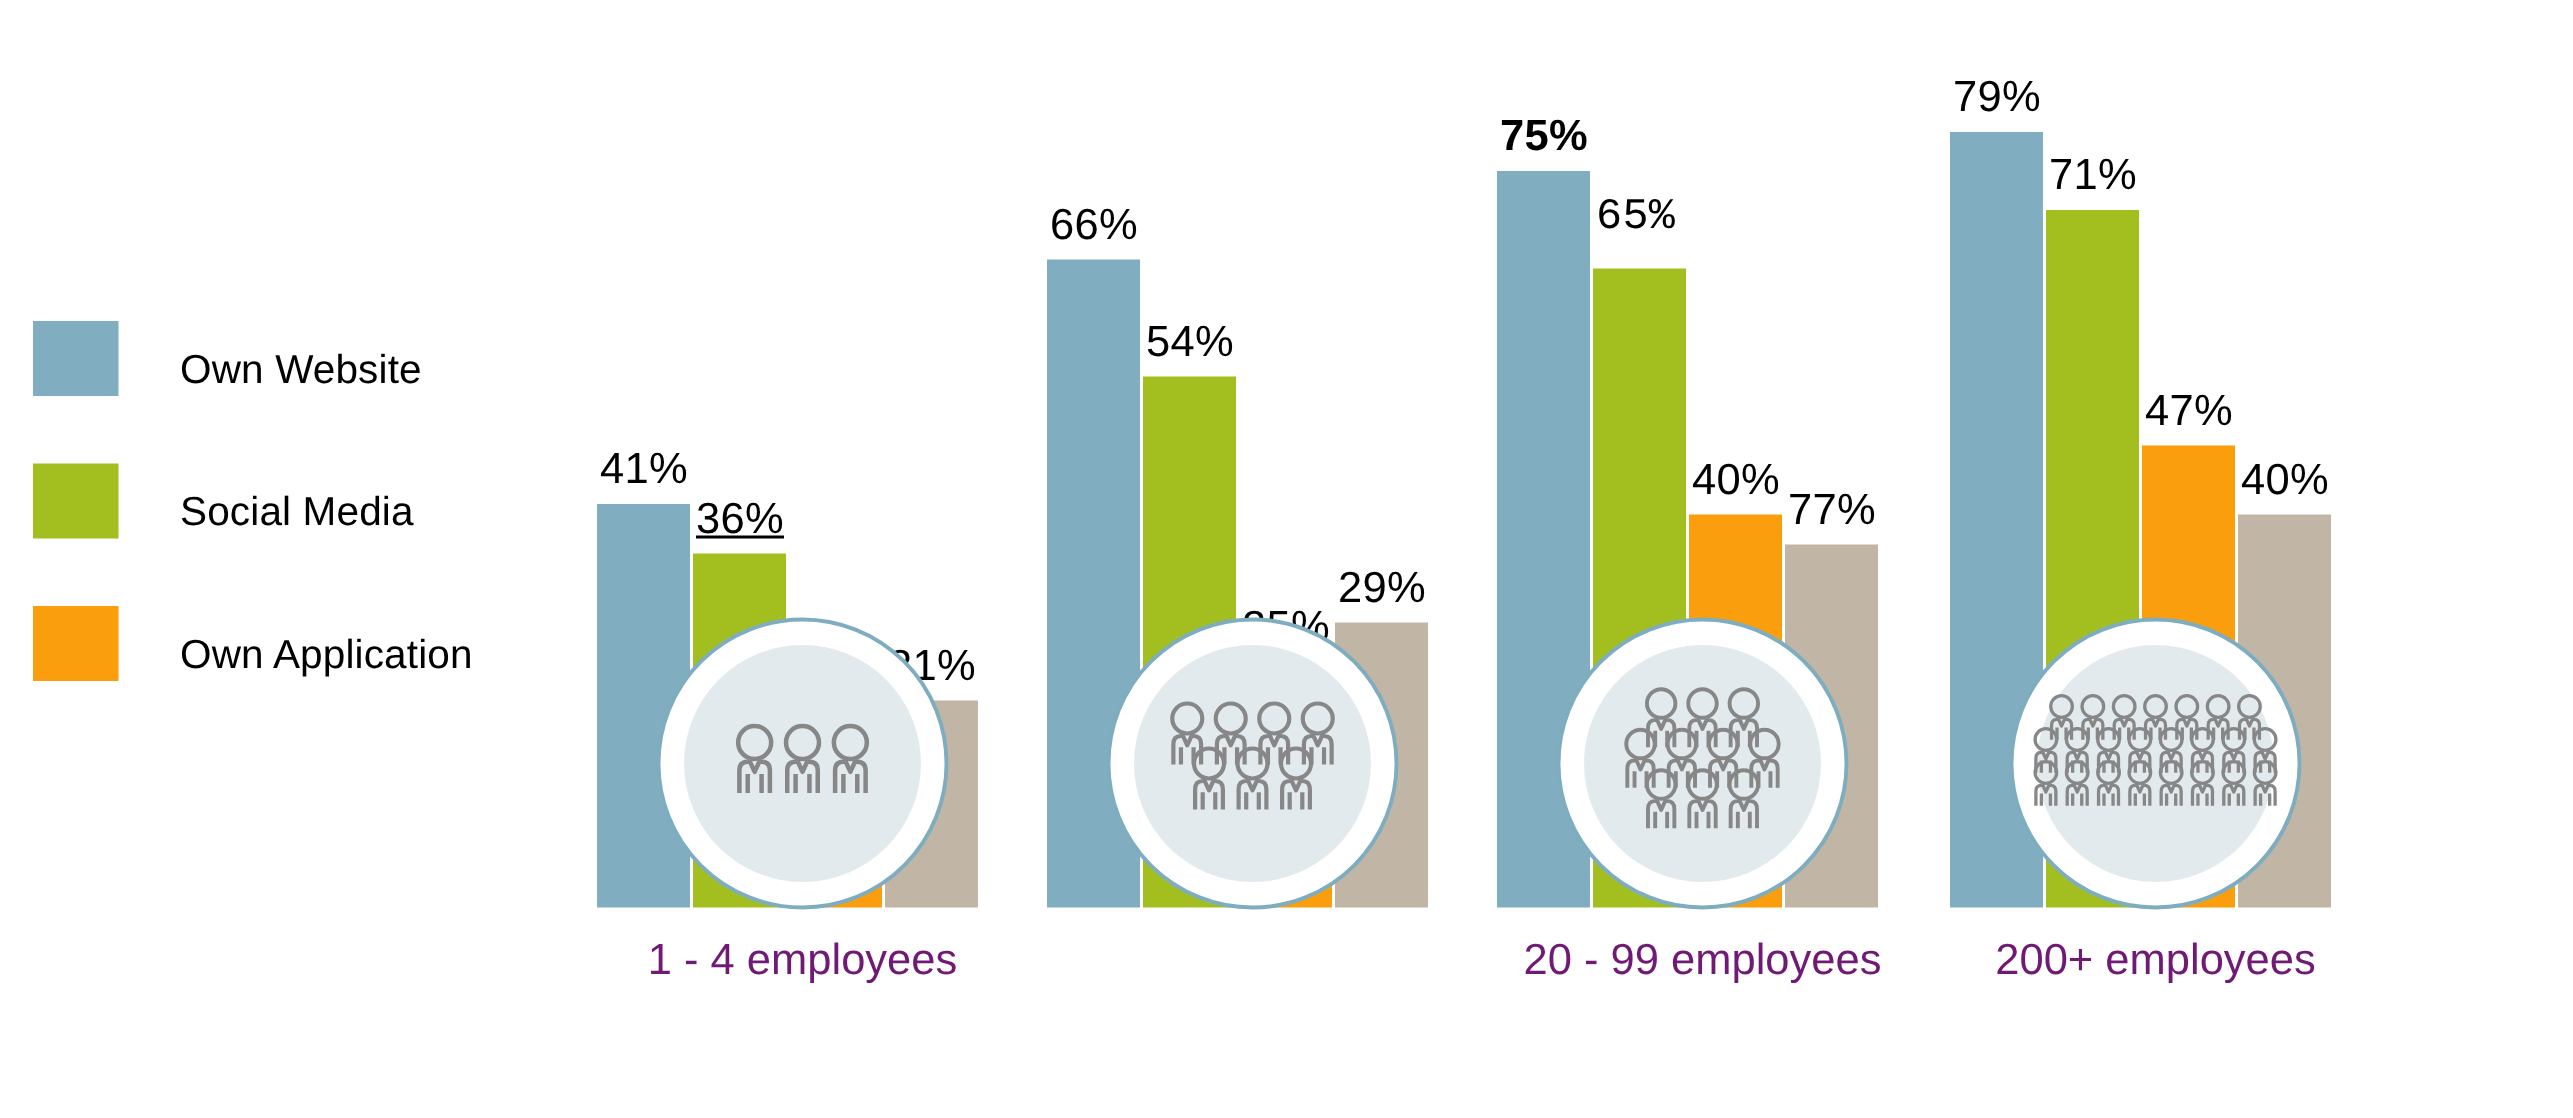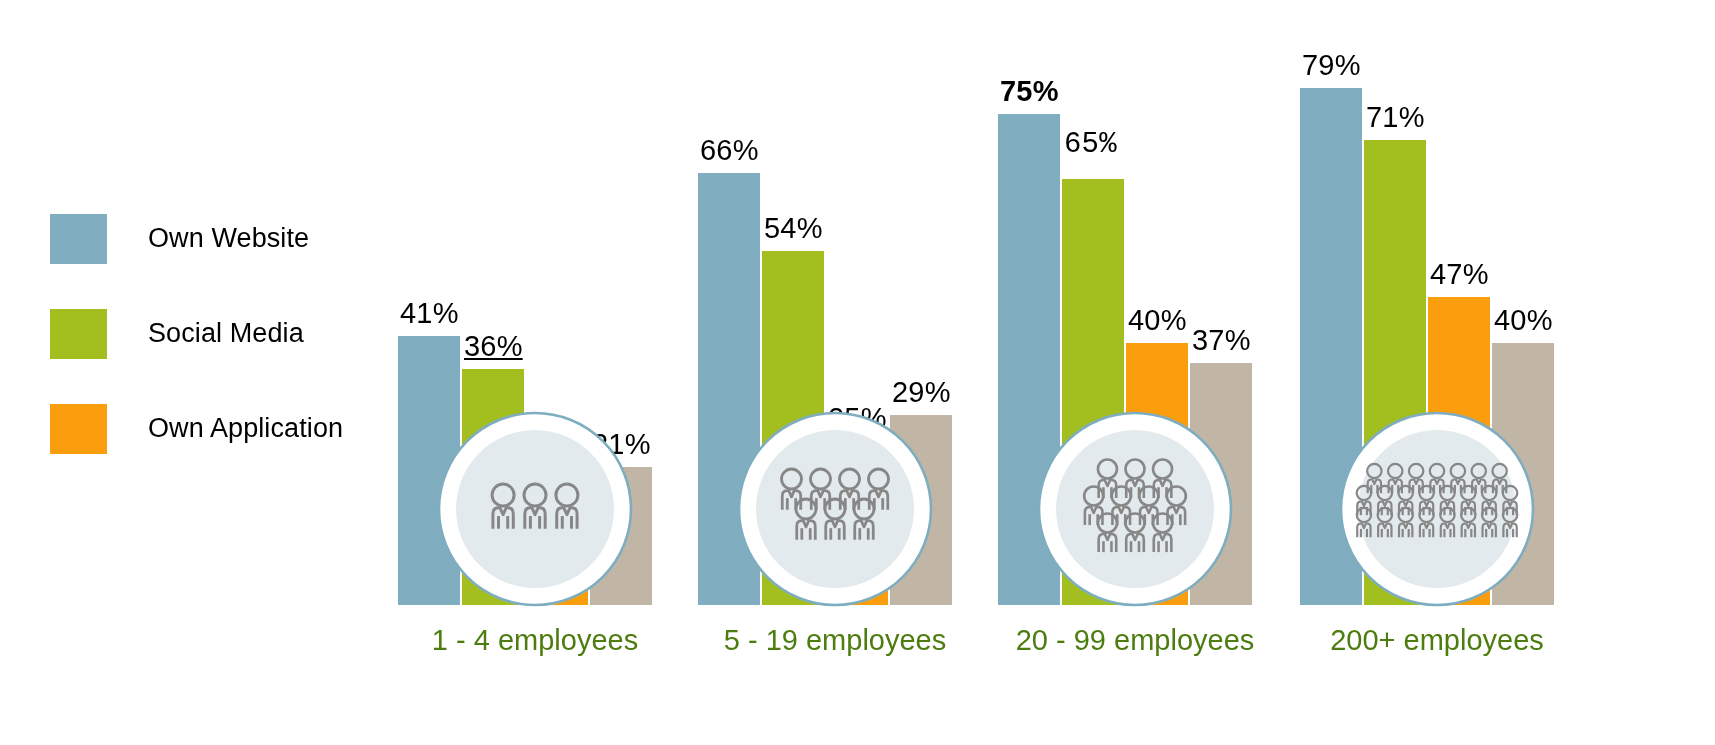--- a/index.html
+++ b/index.html
@@ -24,23 +24,22 @@
 
   
   #legend {
     position: absolute;
     left: 22px;
     top: 212px;
     width: 350px;
   }
   .legend-row {
     display: flex;
-    align-items: center;
+    align-items: flex-end;
     margin-bottom: 43px;
-    margin-left: 28px;
   }
   .legend-swatch {
     width: 57px;
     height: 50px;
     flex: 0 0 57px;
     margin-top: 2px;
   }
   .legend-label {
     margin-left: 41px;
     font-size: 27px;
@@ -112,21 +111,21 @@
   .badge svg { display: block; }
 
   
   .cat-label {
     position: absolute;
     left: 0;
     width: 290px;
     bottom: 88px;
     text-align: center;
     font-size: 29px;
-    color: #4d7c0f;
+    color: #701a75;
     white-space: nowrap;
   }
 </style>
 </head>
 <body>
 
 <div id="chart-root">
 
   <div id="legend">
 
@@ -314,39 +313,38 @@
              L 124.2 109.68
              L 127 115.88000000000001
              L 129.8 109.68
              L 131.25 109.68
              Q 136.25 109.68 136.25 115.18
              L 136.25 128.68" fill="none" stroke="#878787" stroke-width="2.8" stroke-linejoin="round"></path>
     <line x1="122.8" y1="117.18" x2="122.8" y2="128.68" stroke="#878787" stroke-width="2.8"></line>
     <line x1="131.2" y1="117.18" x2="131.2" y2="128.68" stroke="#878787" stroke-width="2.8"></line>
           </svg>
         </div>
-        <div class="cat-label">5 - 19 employees</div>
       </div>
       <div class="group" style="left: 610px;">
         <div class="bars">
           <div class="bar-slot s0">
             <div class="bar" title="Own Website" style="height: 491.25px; background: rgb(128, 174, 192);"></div>
             <div class="bar-value" style="bottom: 497.25px; font-weight: bold;">75%</div>
           </div>
           <div class="bar-slot s1">
             <div class="bar" title="Social Media" style="height: 425.75px; background: rgb(162, 191, 31);"></div>
             <div class="bar-value" style="bottom: 444px; font-family: Liberation Mono, monospace;">65%</div>
           </div>
           <div class="bar-slot s2">
             <div class="bar" title="Own Application" style="height: 262px; background: rgb(250, 158, 13);"></div>
             <div class="bar-value" style="bottom: 268px;">40%</div>
           </div>
           <div class="bar-slot s3">
             <div class="bar" title="External website, platform, app or online marketplace" style="height: 242.35px; background: rgb(193, 181, 165);"></div>
-            <div class="bar-value" style="bottom: 248.35px;">37%</div>
+            <div class="bar-value" style="bottom: 248.35px;">77%</div>
           </div>
         </div>
         <div class="badge">
           <svg width="196" height="196" viewBox="0 0 196 196" xmlns="http://www.w3.org/2000/svg">
             <circle cx="98" cy="98" r="96" fill="#ffffff" stroke="#7fadc0" stroke-width="2.6"></circle>
             <circle cx="98" cy="98" r="79" fill="#e3eaee"></circle>
     <circle cx="70.45" cy="58" r="9.5" fill="none" stroke="#878787" stroke-width="2.6"></circle>
     <path d="M 61.6625 87.11
              L 61.6625 74.285
              Q 61.6625 69.06 66.4125 69.06

